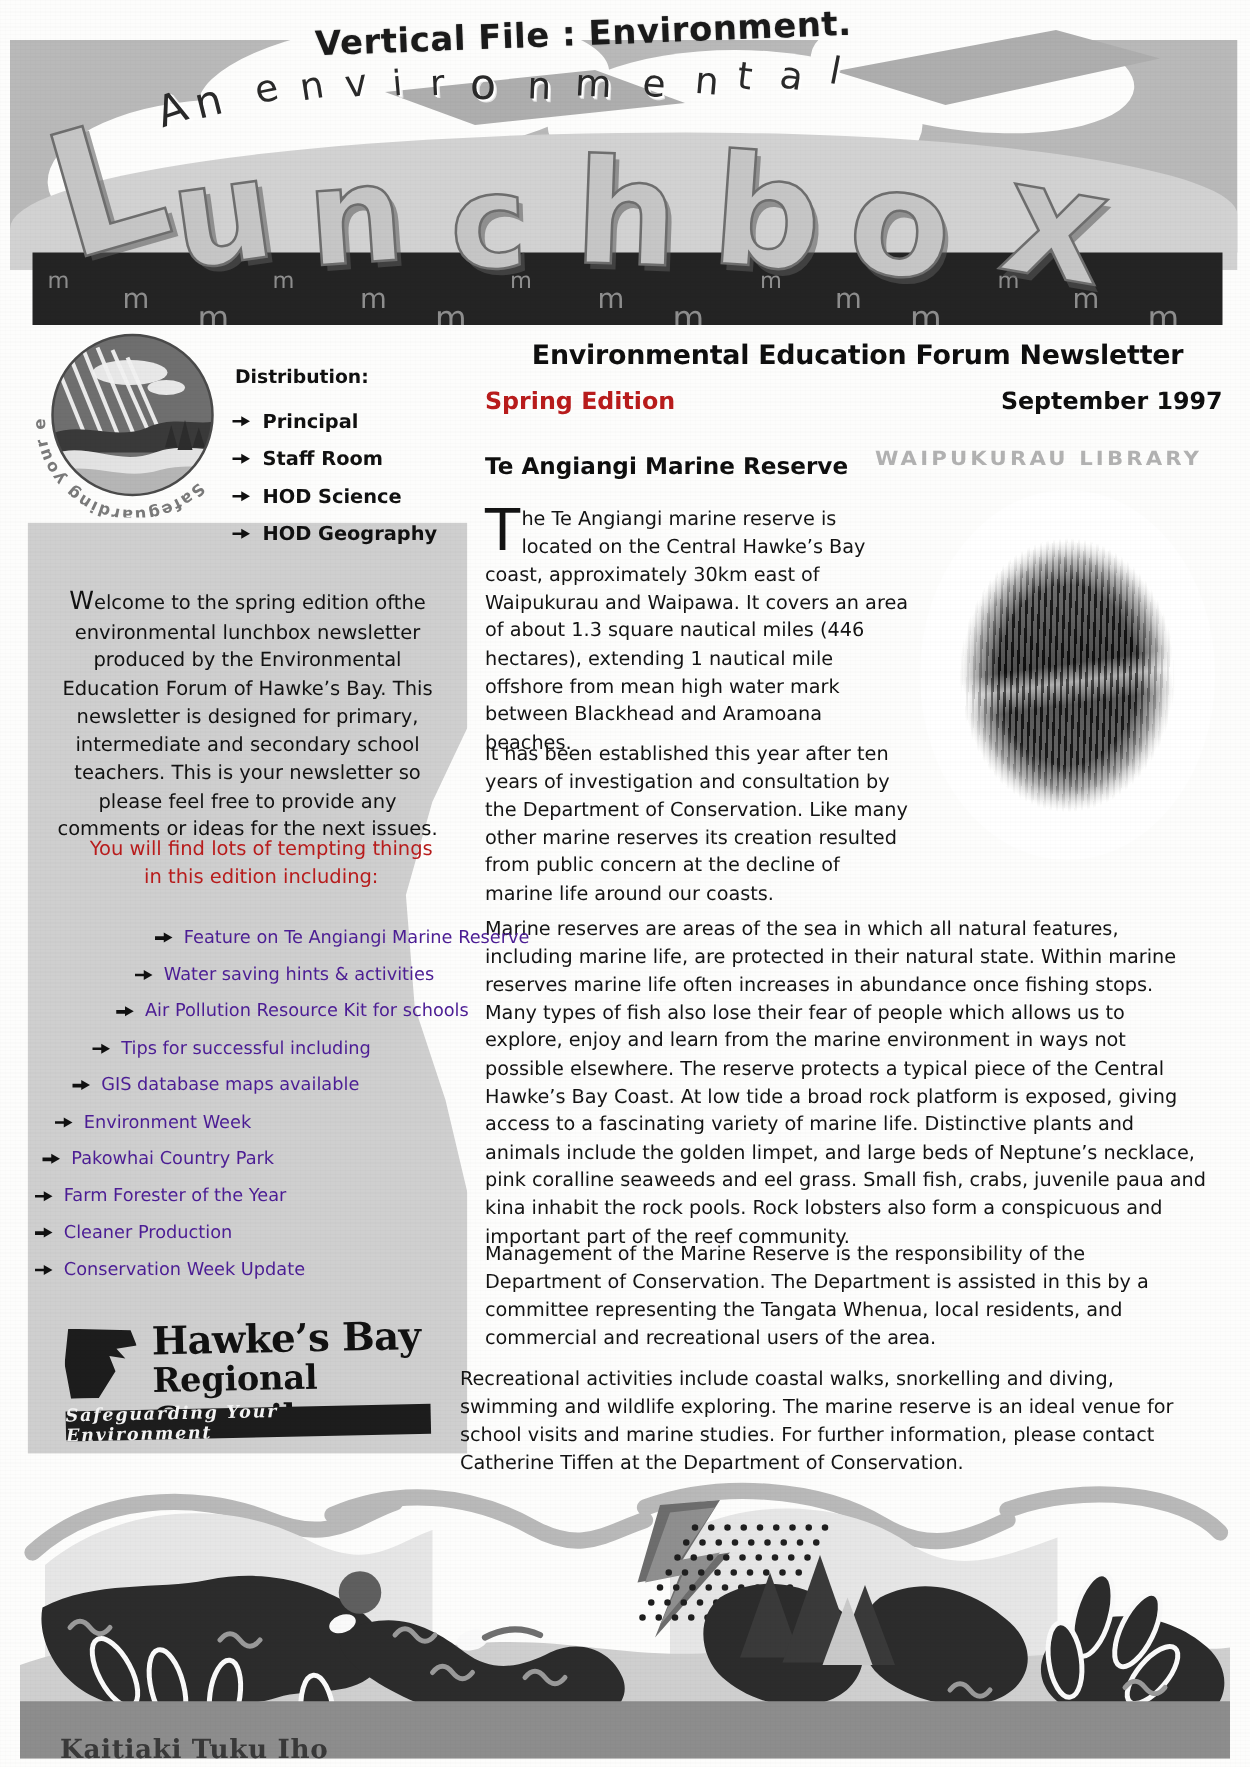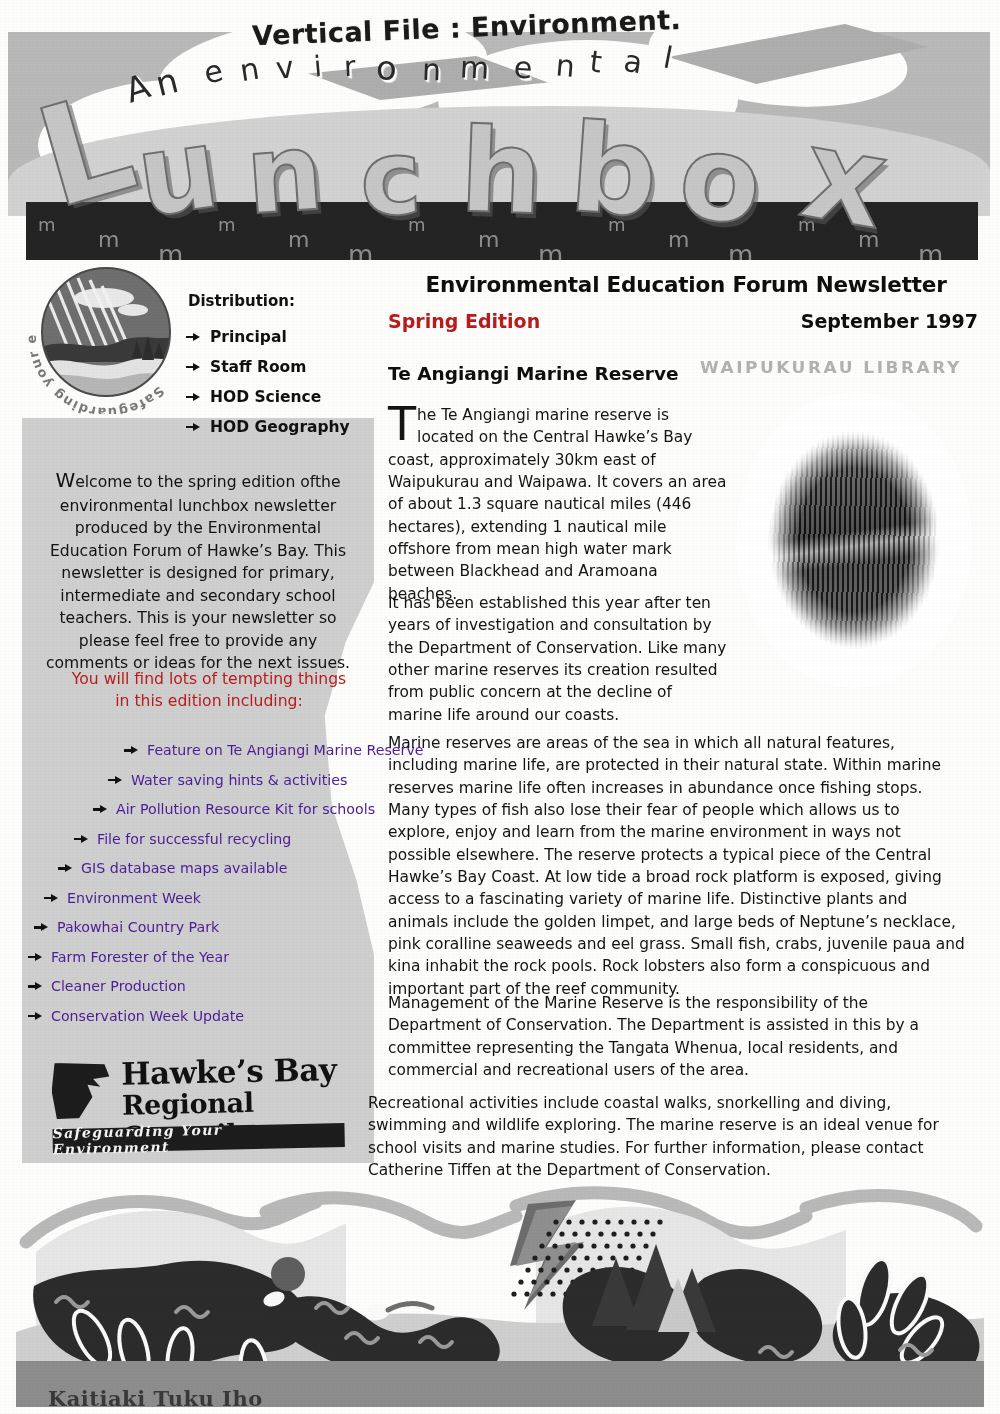--- a/index.html
+++ b/index.html
@@ -504,21 +504,21 @@
       <div class="c-item" style="margin-left: 80px;">
         <span class="arw" style="margin-top: 4px;"></span>
         <span>Water saving hints &amp; activities</span>
       </div>
       <div class="c-item" style="margin-left: 64px; justify-content: center;">
         <span class="arw" style="margin-top: 4px;"></span>
         <span>Air Pollution Resource Kit for schools</span>
       </div>
       <div class="c-item" style="margin-left: 46px;">
         <span class="arw" style="margin-top: 4px;"></span>
-        <span>File for successful recycling</span>
+        <span>Tips for successful including</span>
       </div>
       <div class="c-item" style="margin-left: 30px;">
         <span class="arw" style="margin-top: 4px;"></span>
         <span>GIS database maps available</span>
       </div>
       <div class="c-item" style="margin-left: 16px; text-align: center;">
         <span class="arw" style="margin-top: 4px;"></span>
         <span>Environment Week</span>
       </div>
       <div class="c-item" style="margin-left: 6px;">

